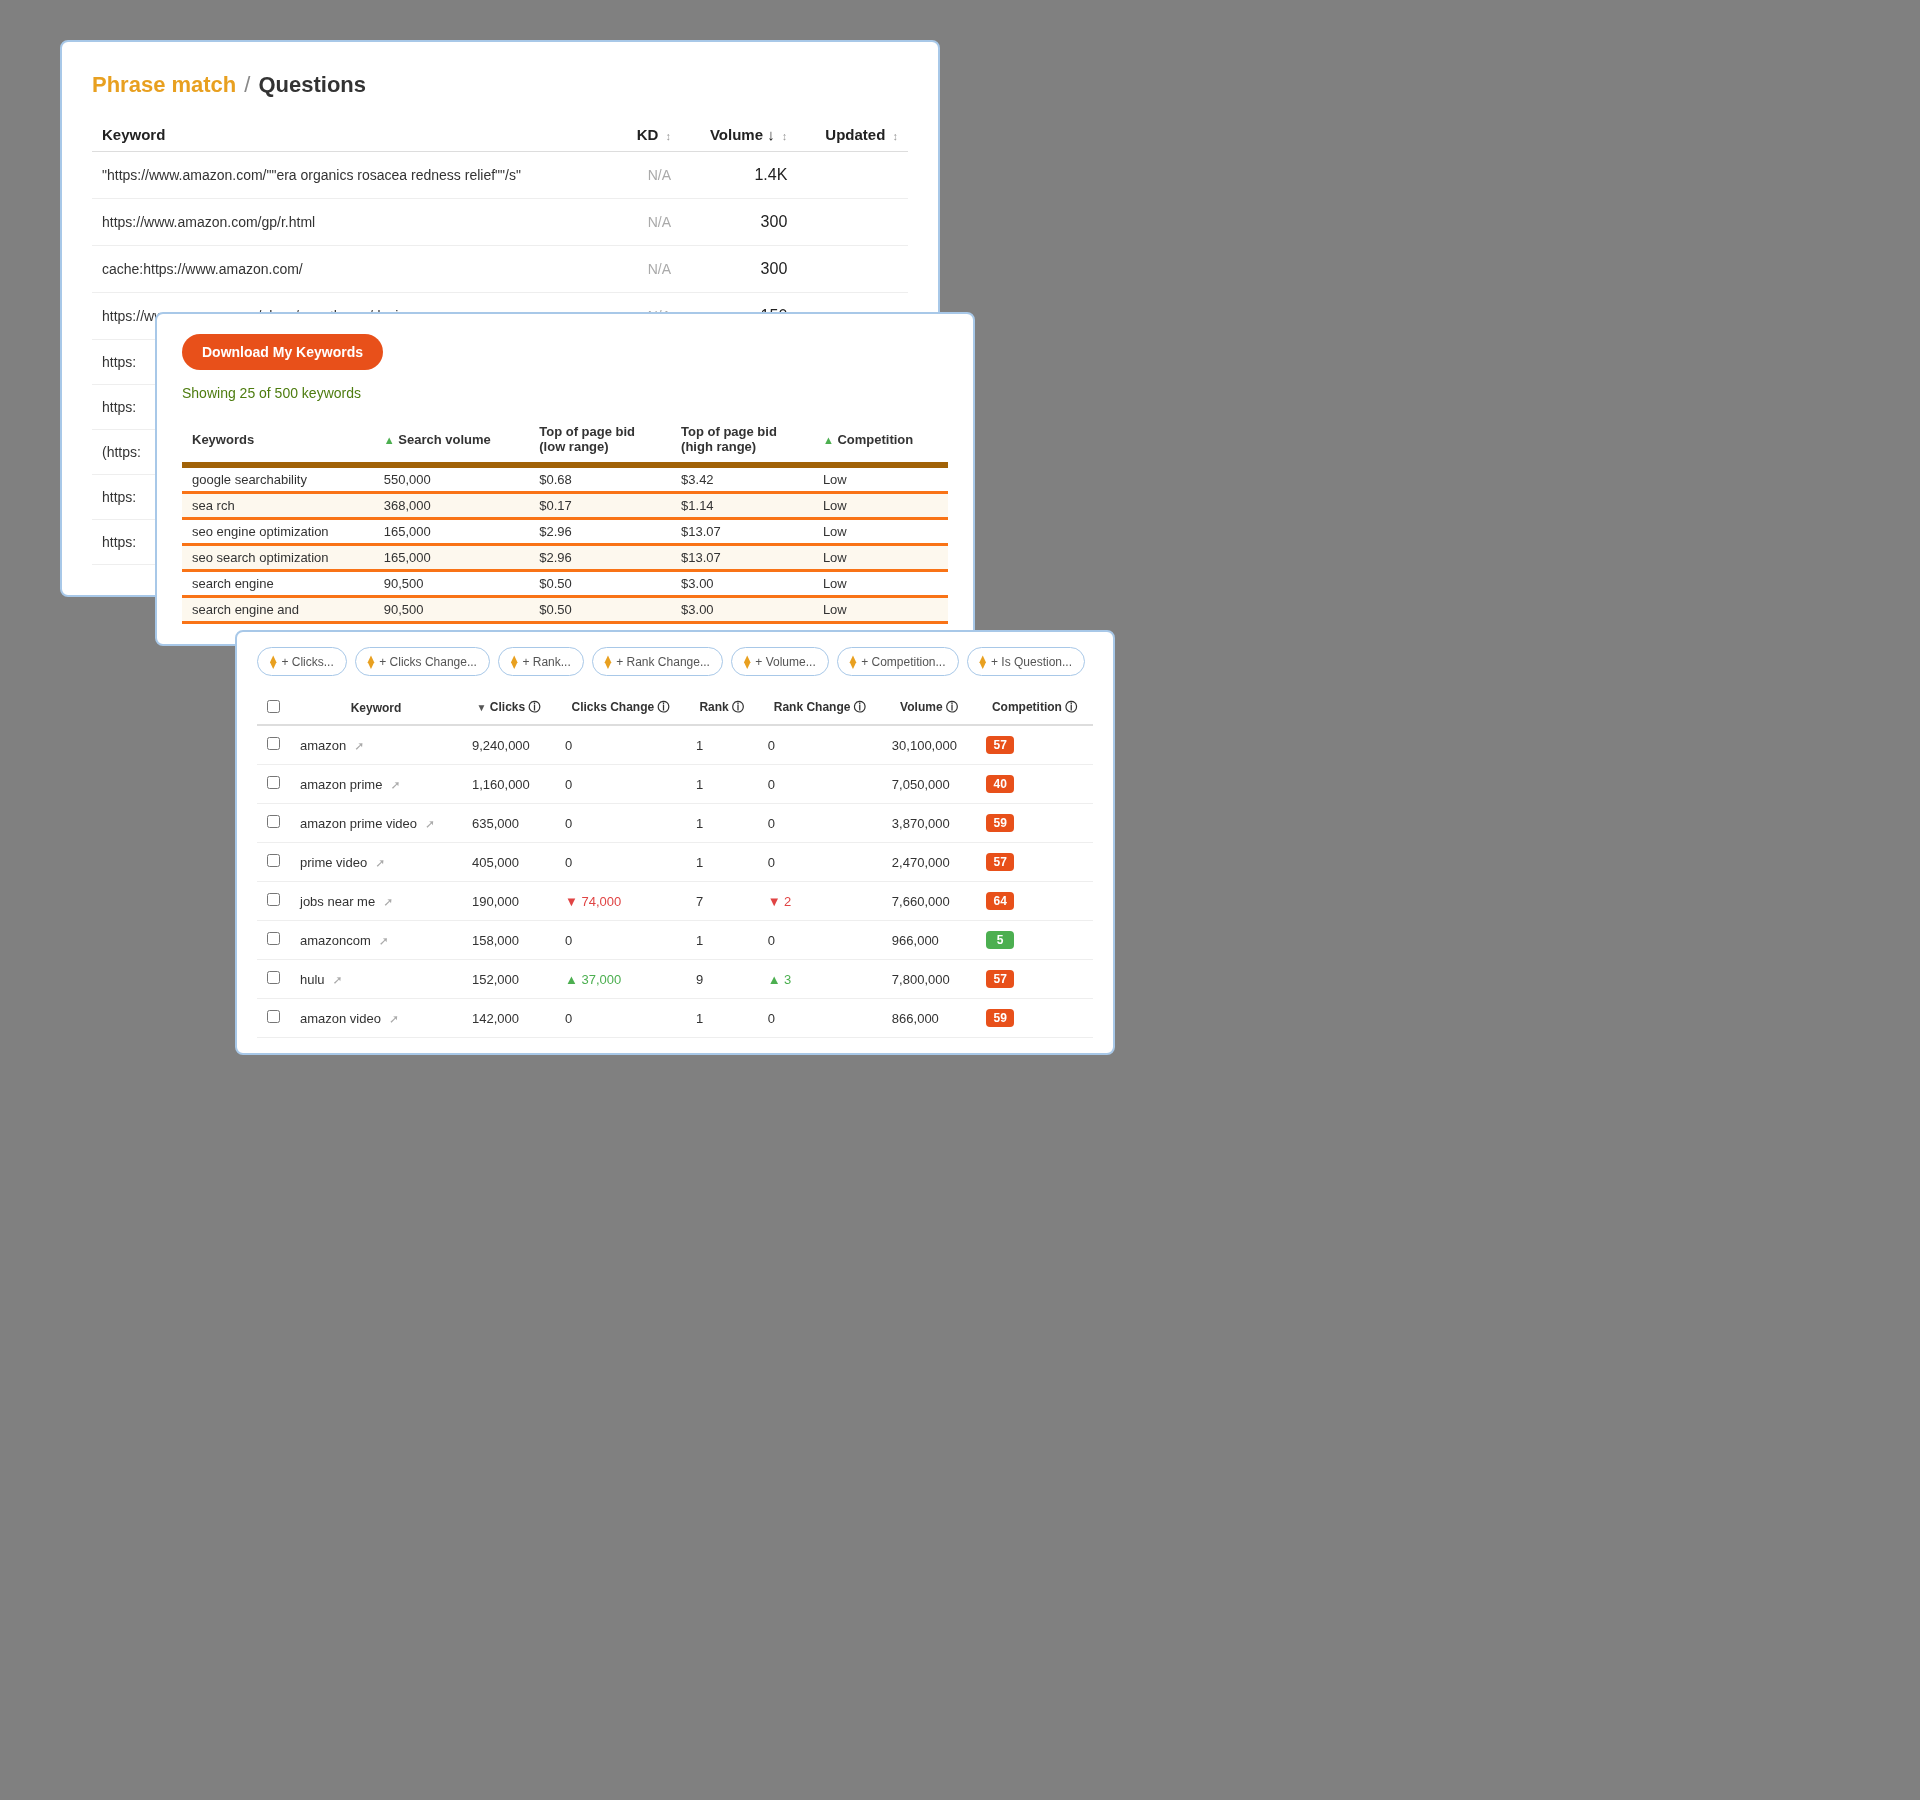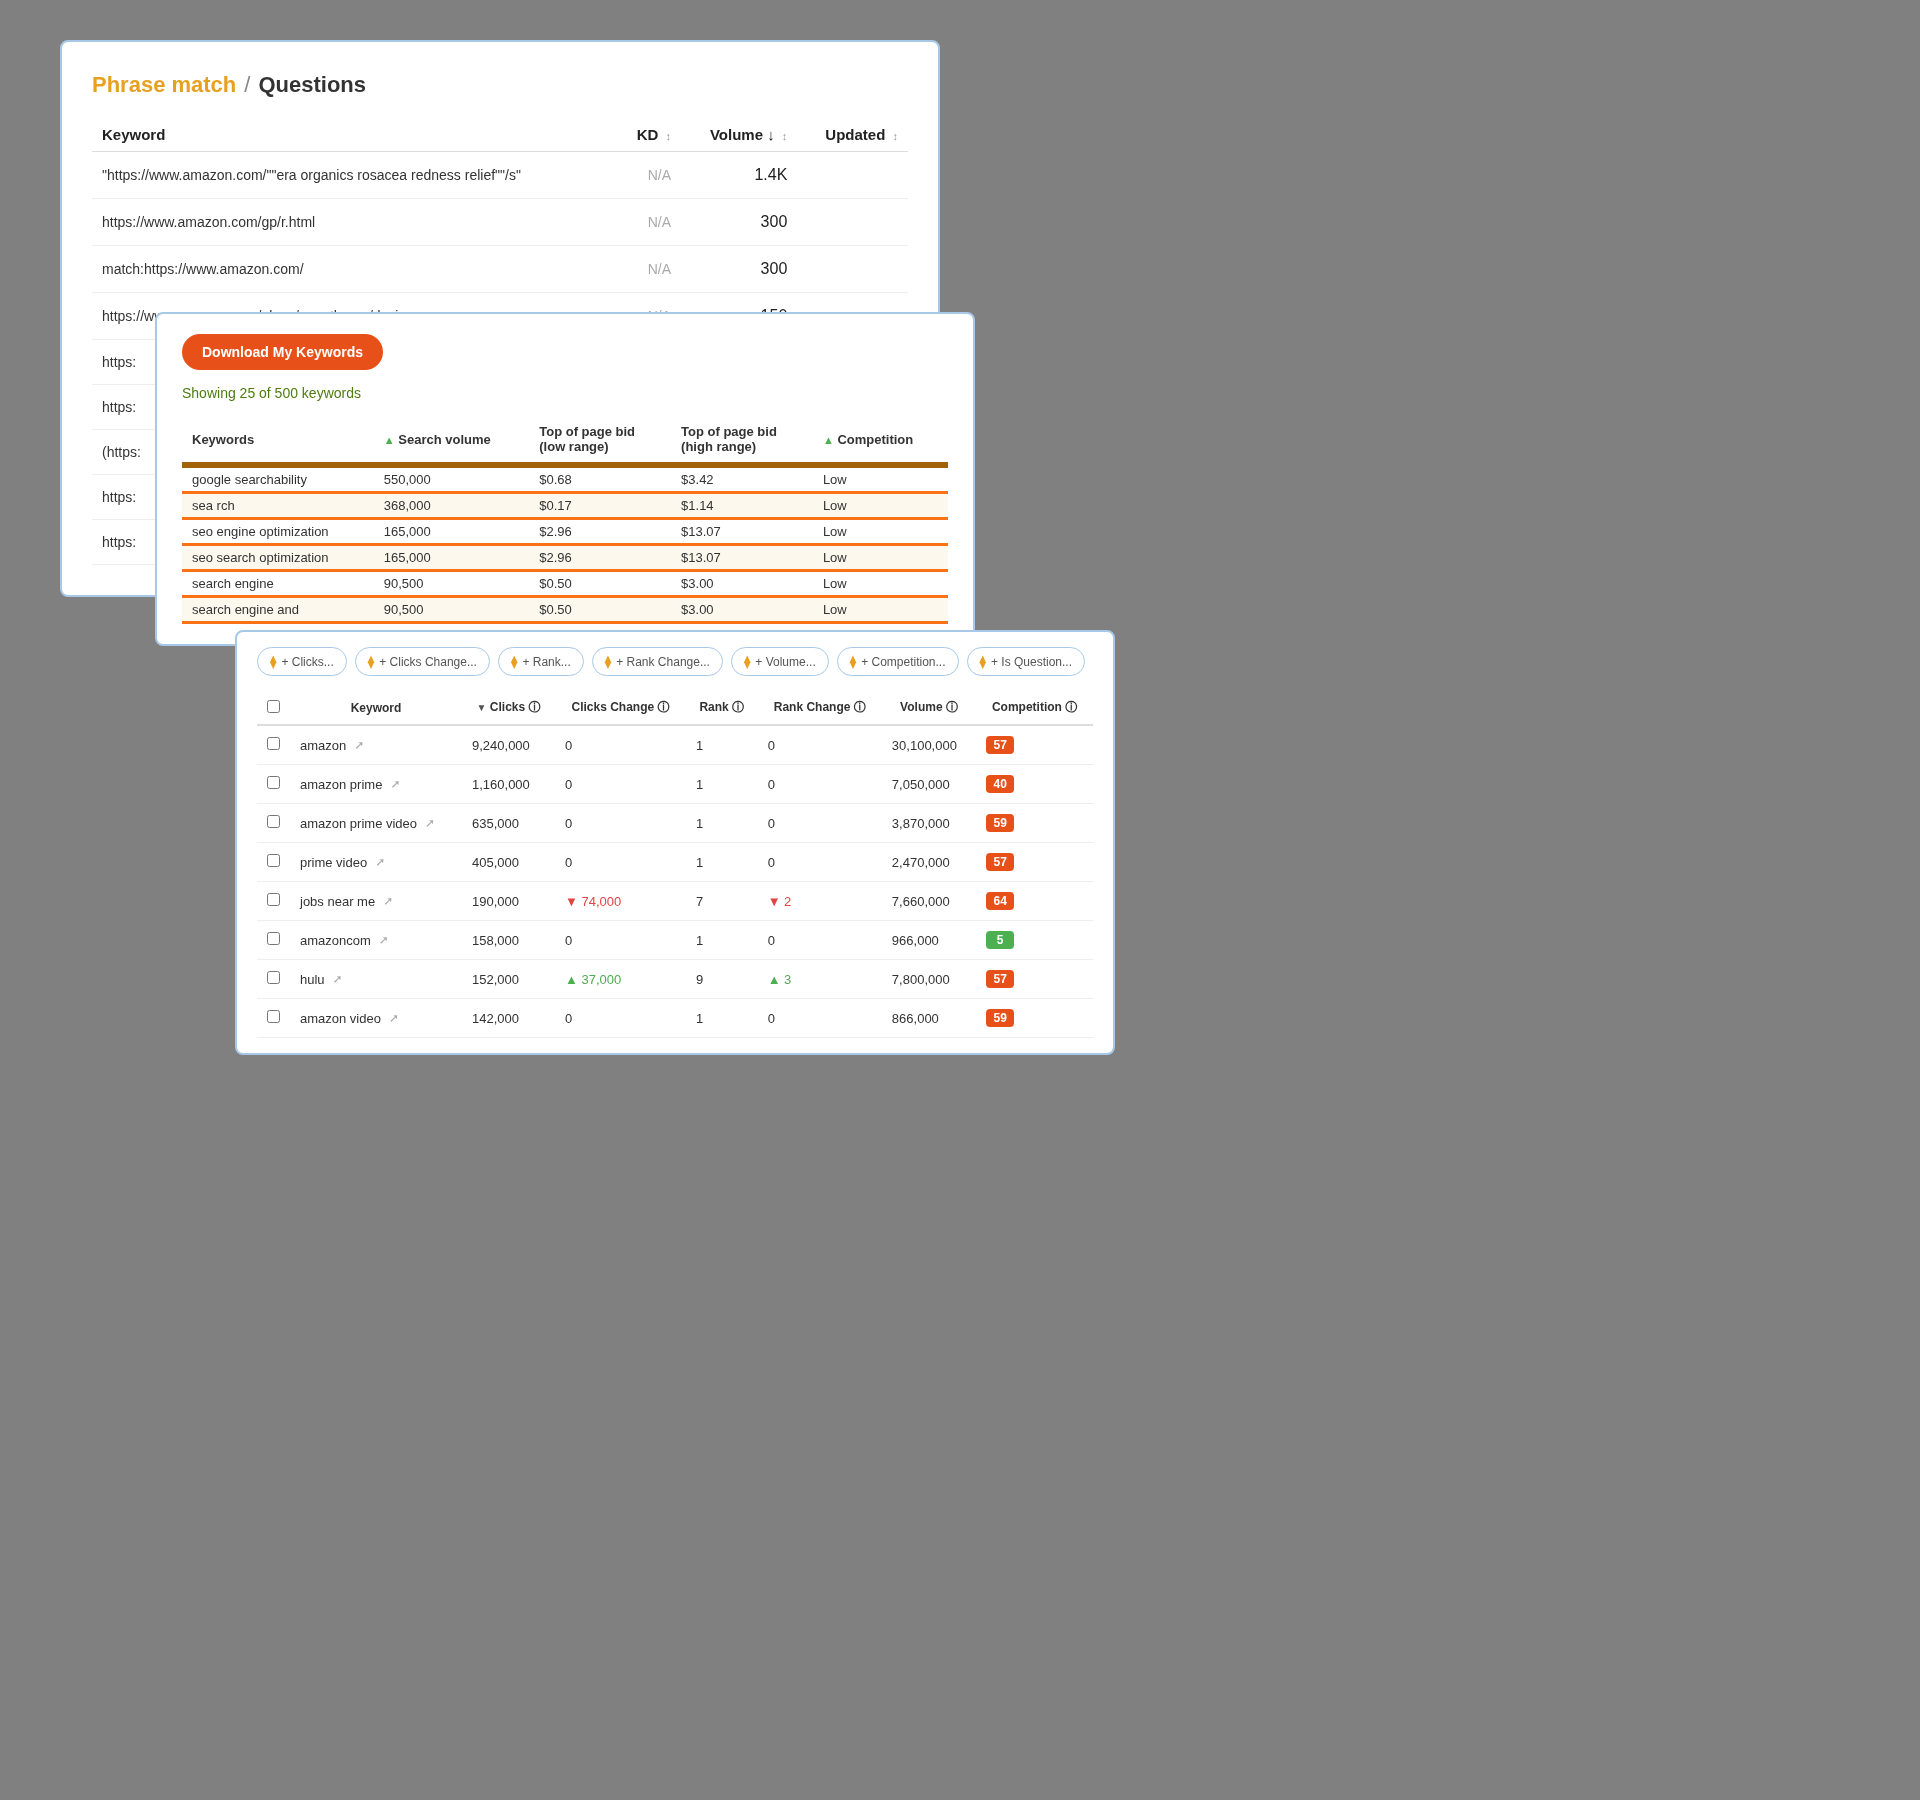--- a/index.html
+++ b/index.html
@@ -218,21 +218,21 @@
       border-bottom: 1px solid #eee;
     }
 
     .checkbox-cell {
       width: 30px;
       text-align: center;
     }
 
     .keyword-cell {
       display: flex;
-      align-items: flex-start;
+      align-items: flex-end;
       gap: 8px;
     }
 
     .ext-link {
       color: #aaa;
       font-size: 12px;
       cursor: pointer;
     }
 
     .badge {
@@ -286,21 +286,21 @@
         <td class="vol">1.4K</td>
         <td></td>
       </tr>
       <tr>
         <td>https://www.amazon.com/gp/r.html</td>
         <td class="na">N/A</td>
         <td class="vol">300</td>
         <td></td>
       </tr>
       <tr>
-        <td>match:https://www.amazon.com/</td>
+        <td>cache:https://www.amazon.com/</td>
         <td class="na">N/A</td>
         <td class="vol">300</td>
         <td></td>
       </tr>
       <tr>
         <td>https://www.amazon.com/alexa/smarthome/devices</td>
         <td class="na">N/A</td>
         <td class="vol">150</td>
         <td></td>
       </tr>

